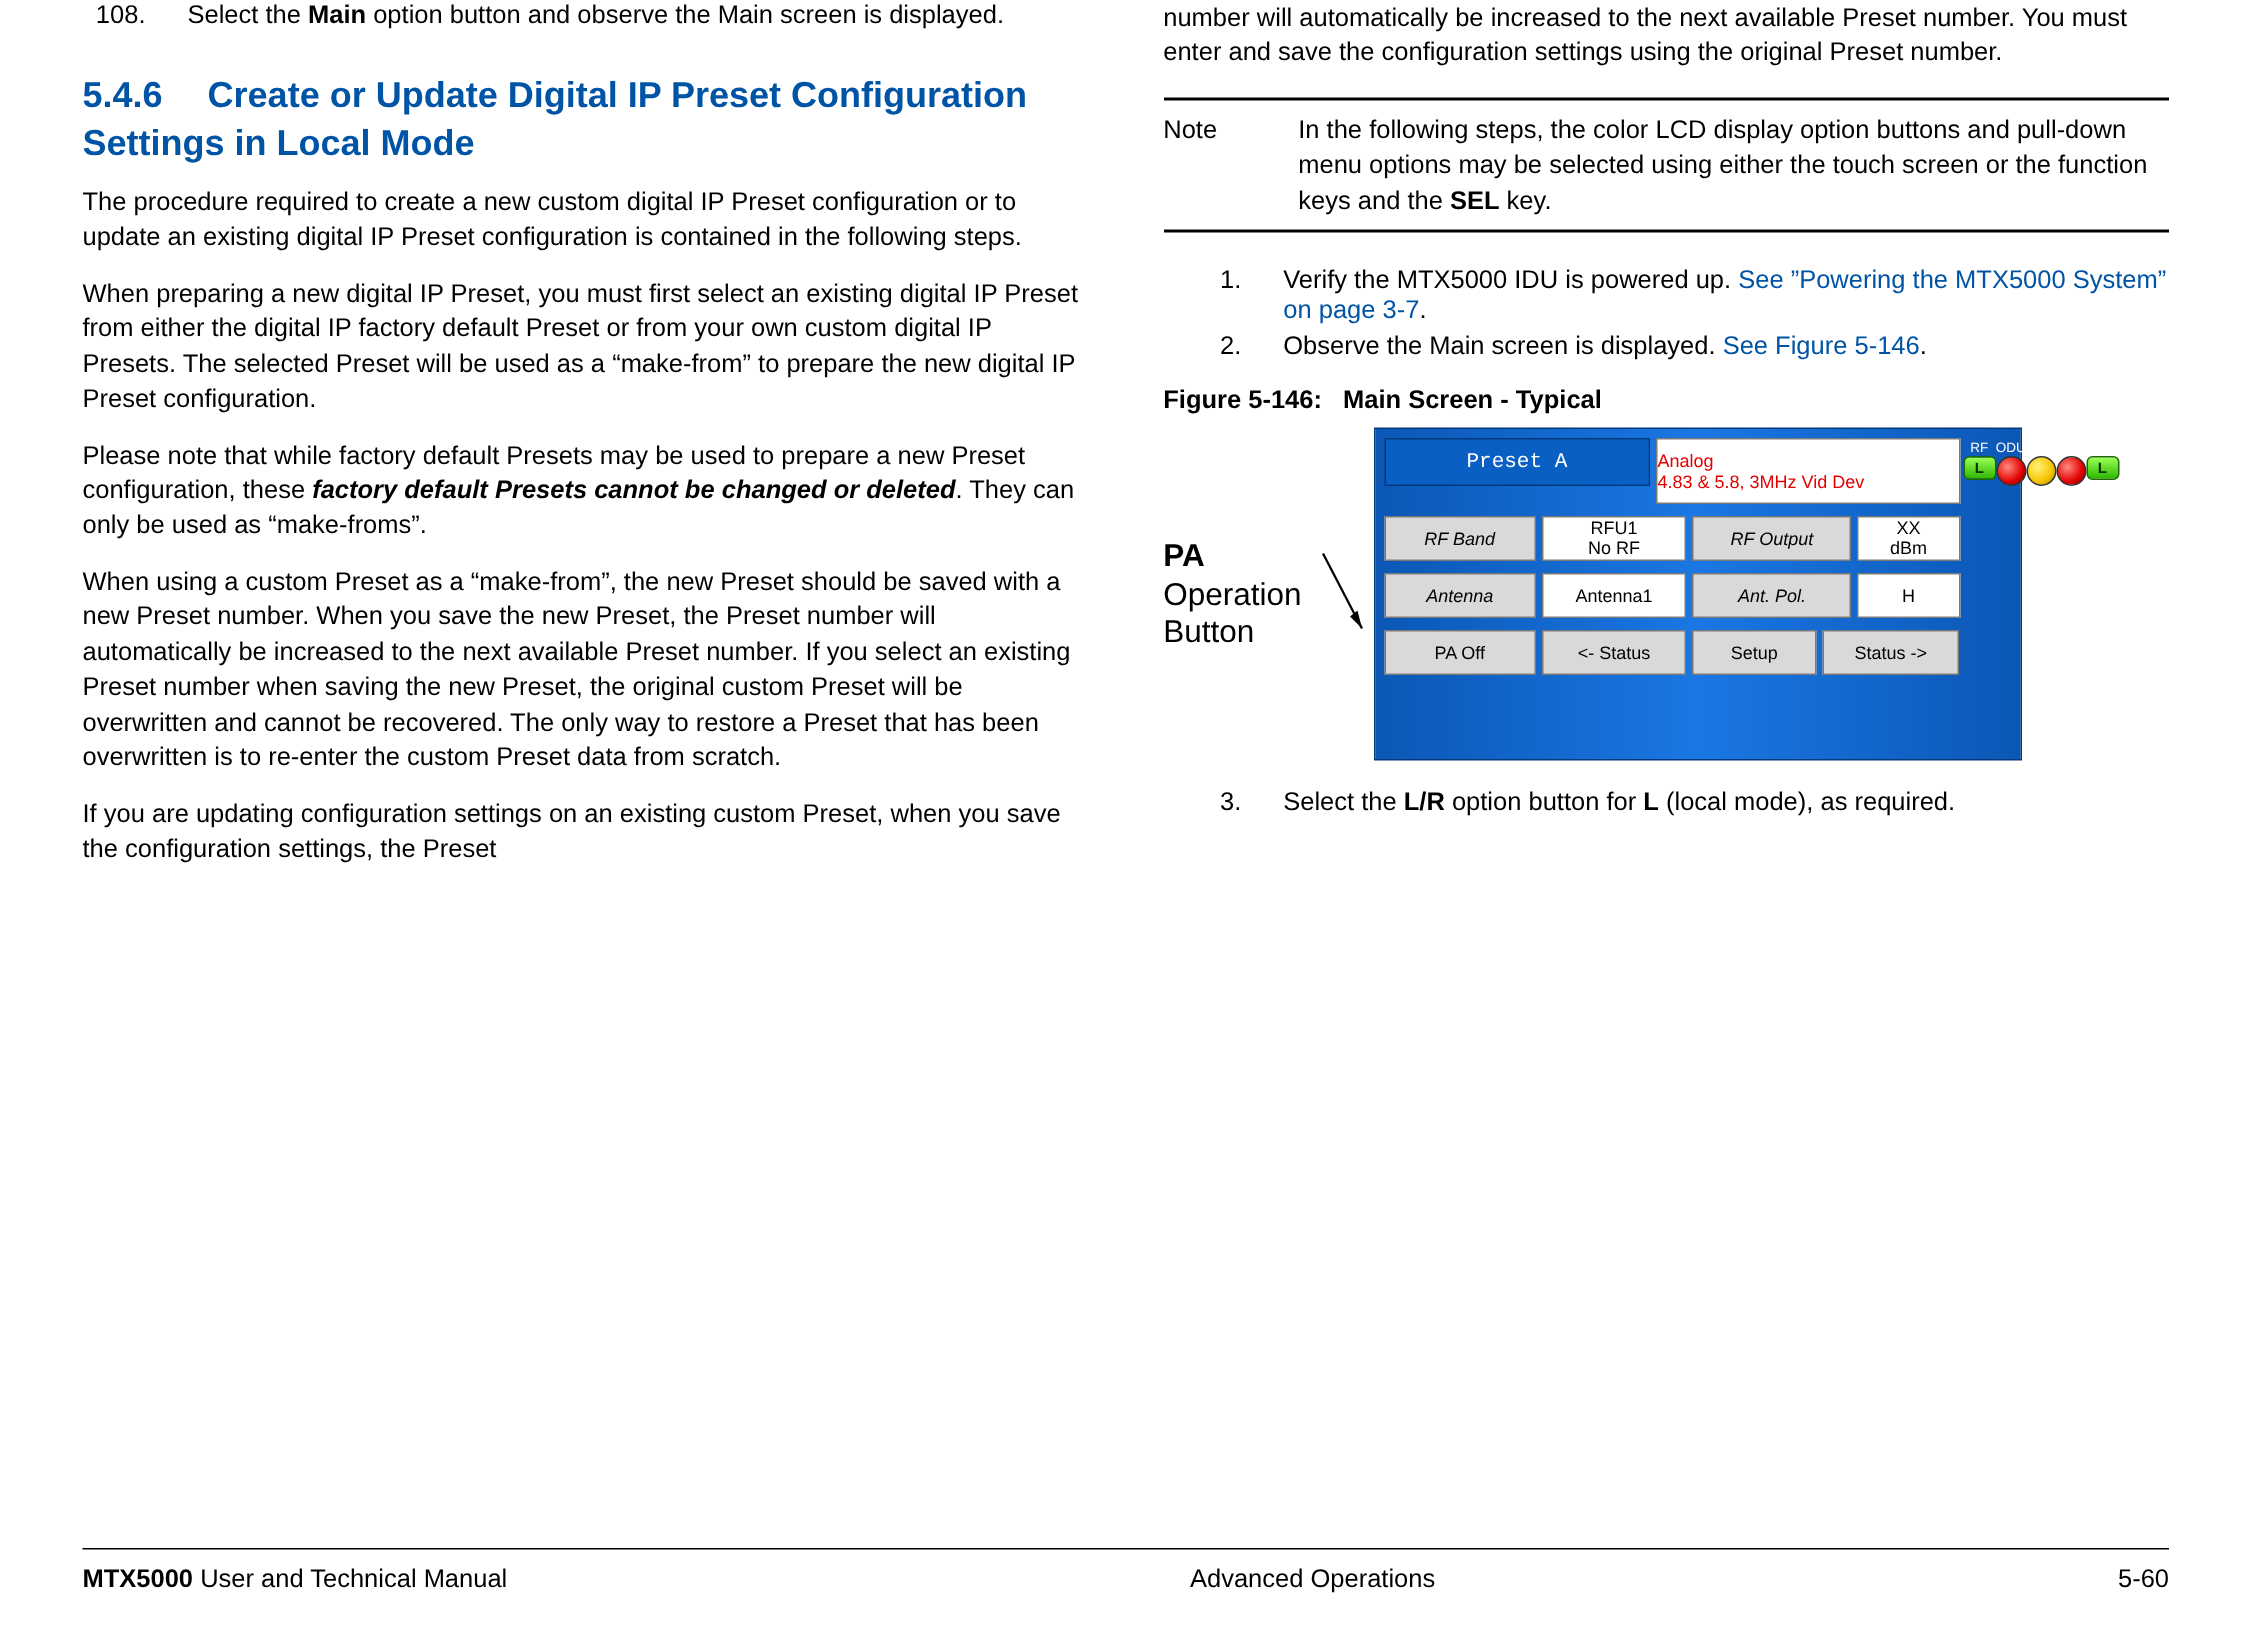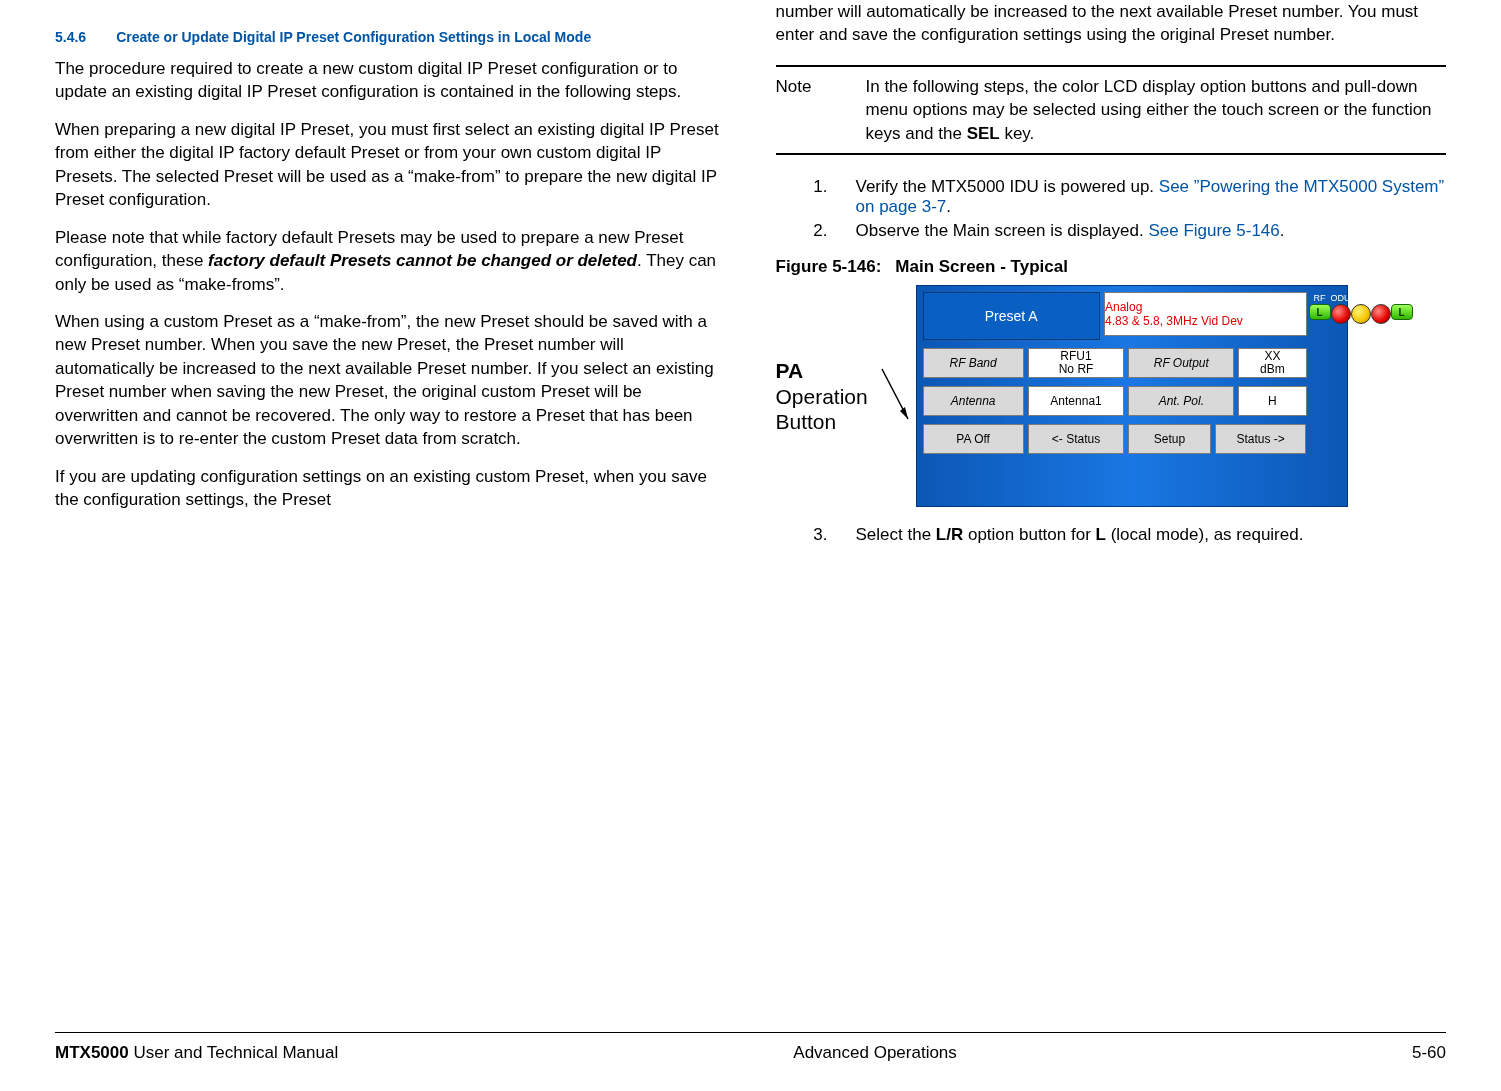--- a/index.html
+++ b/index.html
@@ -31,21 +31,21 @@
   }
   .step-num {
     width: 42px;
     text-align: right;
     flex-shrink: 0;
   }
   .step-text { flex: 1; }
   .step-indent .step-num { width: 30px; }
   .step-indent { margin-left: 22px; }
   .heading {
-    font-size: 14px;
+    font-size: 24px;
     font-weight: bold;
     color: #0054a6;
     margin: 28px 0 10px 0;
     line-height: 1.35;
   }
   .heading-num {
     display: inline-block;
     margin-right: 30px;
   }
   p.body {
@@ -144,21 +144,21 @@
     text-align:center;
     line-height:1.1;
     height:30px;
   }
   .cell-grey { background:#d9d9d9;font-style:italic; }
   .cell-btn { background:#d9d9d9; }
   .preset {
     flex:1.4;
     background:linear-gradient(#0a5fc2,#0a5fc2);
     color:#fff;border:1px solid #003a7a;
-    height:48px;font-size:14px;
+    height:32px;font-size:14px;font-family:Liberation Mono, monospace;
   }
   .analog {
     flex:1.6;
     color:#e30000;border:1px solid #7a7a7a;background:#fff;
     height:44px;font-size:12px;
     display:flex;flex-direction:column;justify-content:center;
   }
   .w1{flex:1.05}.w2{flex:1}.w3{flex:1.1}.w4{flex:0.7}
 
   .footer {
@@ -172,20 +172,26 @@
     font-size:17px;
   }
 </style>
 </head>
 <body>
 
 <div class="page">
   <div class="columns">
 
     <div class="col">
+      <div class="step-line">
+        <div class="step-num">108.</div>
+        <div class="step-text">
+          <span>Select the </span><span class="bold">Main</span><span> option button and observe the Main screen is displayed.</span>
+        </div>
+      </div>
 
       <div class="heading">
         <span class="heading-num">5.4.6</span><span>Create or Update Digital IP Preset Configuration Settings in Local Mode</span>
       </div>
 
       <p class="body">The procedure required to create a new custom digital IP Preset configuration or to update an existing digital IP Preset configuration is contained in the following steps.</p>
       <p class="body">When preparing a new digital IP Preset, you must first select an existing digital IP Preset from either the digital IP factory default Preset or from your own custom digital IP Presets.  The selected Preset will be used as a “make-from” to prepare the new digital IP Preset configuration.</p>
       <p class="body">
         <span>Please note that while factory default Presets may be used to prepare a new Preset configuration, these </span><span class="italic-bold">factory default Presets cannot be changed or deleted</span><span>.  They can only be used as “make-froms”.</span>
       </p>

